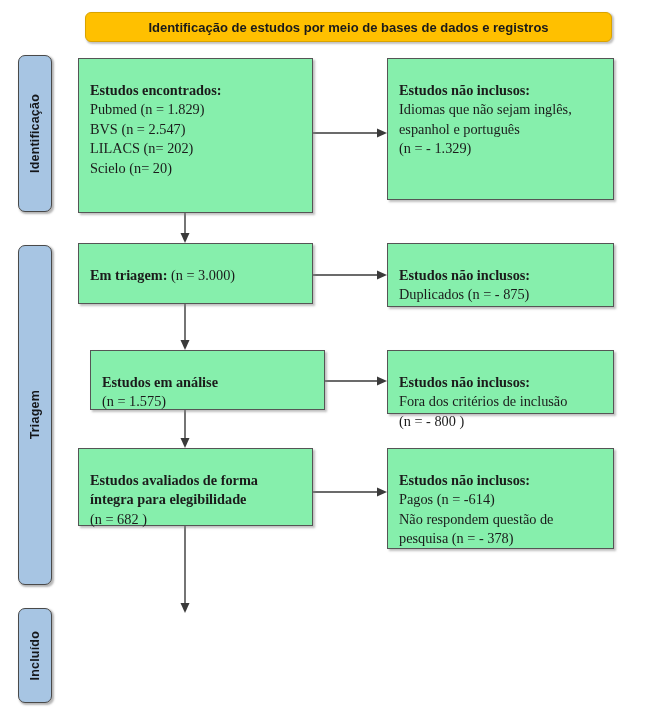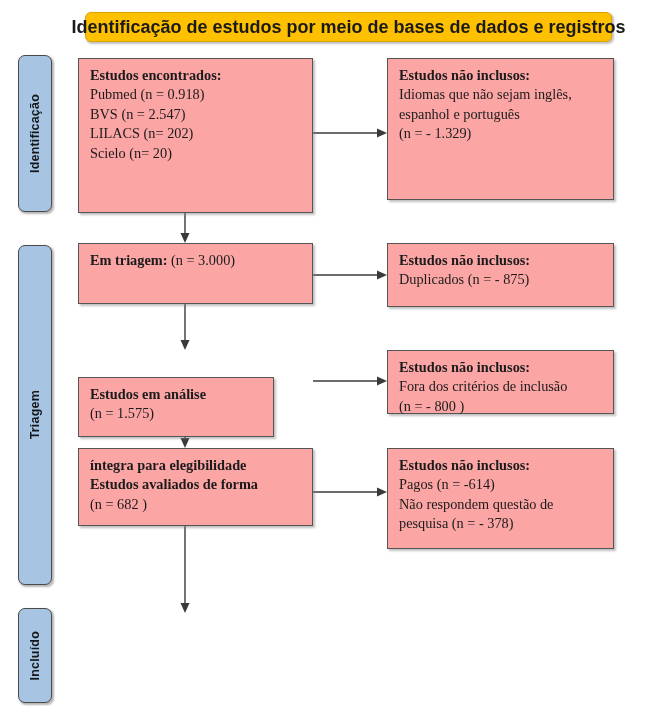--- a/index.html
+++ b/index.html
@@ -63,48 +63,48 @@
     border-radius: 6px;
     box-sizing: border-box;
     box-shadow: 1.5px 1.5px 2px rgba(120,120,120,0.45);
     display: flex;
     align-items: center;
     justify-content: center;
   }
   #header-banner .banner-text {
     font-family: "Liberation Sans", sans-serif;
     font-weight: bold;
-    font-size: 18px;
+    font-size: 13px;
     color: #1a1a1a;
     white-space: nowrap;
   }
 
   
   .flow-box {
     position: absolute;
-    background: #fca5a5;
+    background: #86efac;
     border: 1.4px solid #555555;
     box-sizing: border-box;
     box-shadow: 1.6px 1.6px 2px rgba(130,130,130,0.5);
-    padding: 7px 10px 6px 11px;
+    padding: 22px 10px 6px 11px;
   }
   .flow-box .line {
     font-family: "Liberation Serif", serif;
     font-size: 14.3px;
     line-height: 1.36;
     color: #1b1b1b;
     white-space: nowrap;
   }
   .flow-box .line.bold { font-weight: bold; }
 
   
   #box-encontrados  { left: 78px;  top: 58px;  width: 235px; height: 155px; }
   #box-triagem      { left: 78px;  top: 243px; width: 235px; height: 61px;
                       display: flex; align-items: flex-start; }
-  #box-analise      { left: 78px;  top: 350px; width: 196px; height: 60px; margin-top: 27px; }
+  #box-analise      { left: 90px;  top: 350px; width: 235px; height: 60px; }
   #box-elegibilidade{ left: 78px;  top: 448px; width: 235px; height: 78px; }
   #box-incluidos    { left: 78px;  top: 613px; width: 235px; height: 83px; }
 
   
   #box-excl-idiomas { left: 387px; top: 58px;  width: 227px; height: 142px; }
   #box-excl-dupl    { left: 387px; top: 243px; width: 227px; height: 64px; }
   #box-excl-criterios{left: 387px; top: 350px; width: 227px; height: 64px; }
   #box-excl-pagos   { left: 387px; top: 448px; width: 227px; height: 101px; }
 
   
@@ -178,21 +178,21 @@
   <div class="phase-bar" id="phase-incluido">
     <span class="phase-label">Incluído</span>
   </div>
 
   <div id="header-banner">
     <span class="banner-text">Identificação de estudos por meio de bases de dados e registros</span>
   </div>
 
   <div class="flow-box" id="box-encontrados">
     <div class="line bold">Estudos encontrados:</div>
-    <div class="line">Pubmed (n = 0.918)</div>
+    <div class="line">Pubmed (n = 1.829)</div>
     <div class="line">BVS (n = 2.547)</div>
     <div class="line">LILACS (n= 202)</div>
     <div class="line">Scielo (n= 20)</div>
   </div>
 
   <div class="flow-box" id="box-excl-idiomas">
     <div class="line bold">Estudos não inclusos:</div>
     <div class="line">Idiomas que não sejam inglês,</div>
     <div class="line">espanhol e português</div>
     <div class="line">(n = - 1.329)</div>
@@ -214,22 +214,22 @@
     <div class="line">(n = 1.575)</div>
   </div>
 
   <div class="flow-box" id="box-excl-criterios">
     <div class="line bold">Estudos não inclusos:</div>
     <div class="line">Fora dos critérios de inclusão</div>
     <div class="line">(n = - 800 )</div>
   </div>
 
   <div class="flow-box" id="box-elegibilidade">
+    <div class="line bold">Estudos avaliados de forma</div>
     <div class="line bold">íntegra para elegibilidade</div>
-    <div class="line bold">Estudos avaliados de forma</div>
     <div class="line">(n = 682 )</div>
   </div>
 
   <div class="flow-box" id="box-excl-pagos">
     <div class="line bold">Estudos não inclusos:</div>
     <div class="line">Pagos (n = -614)</div>
     <div class="line">Não respondem questão de</div>
     <div class="line">pesquisa (n = - 378)</div>
   </div>
 

